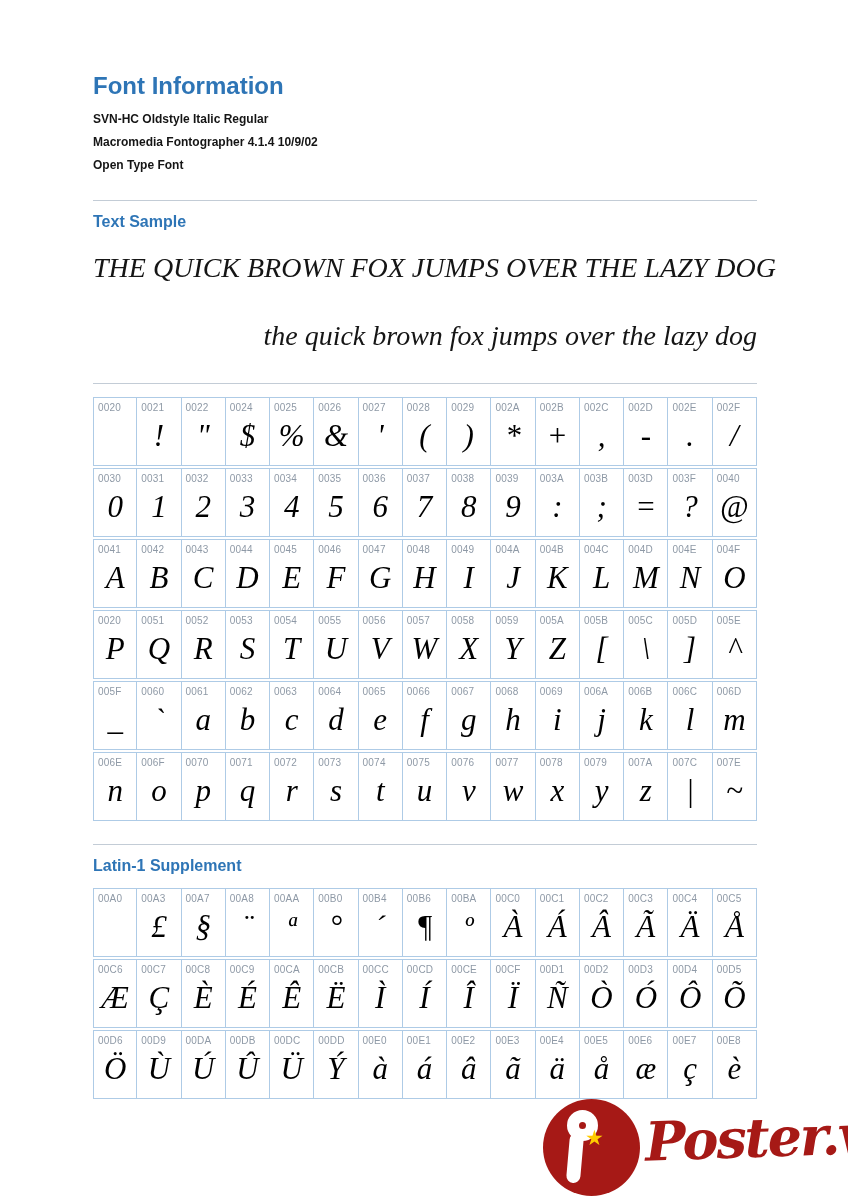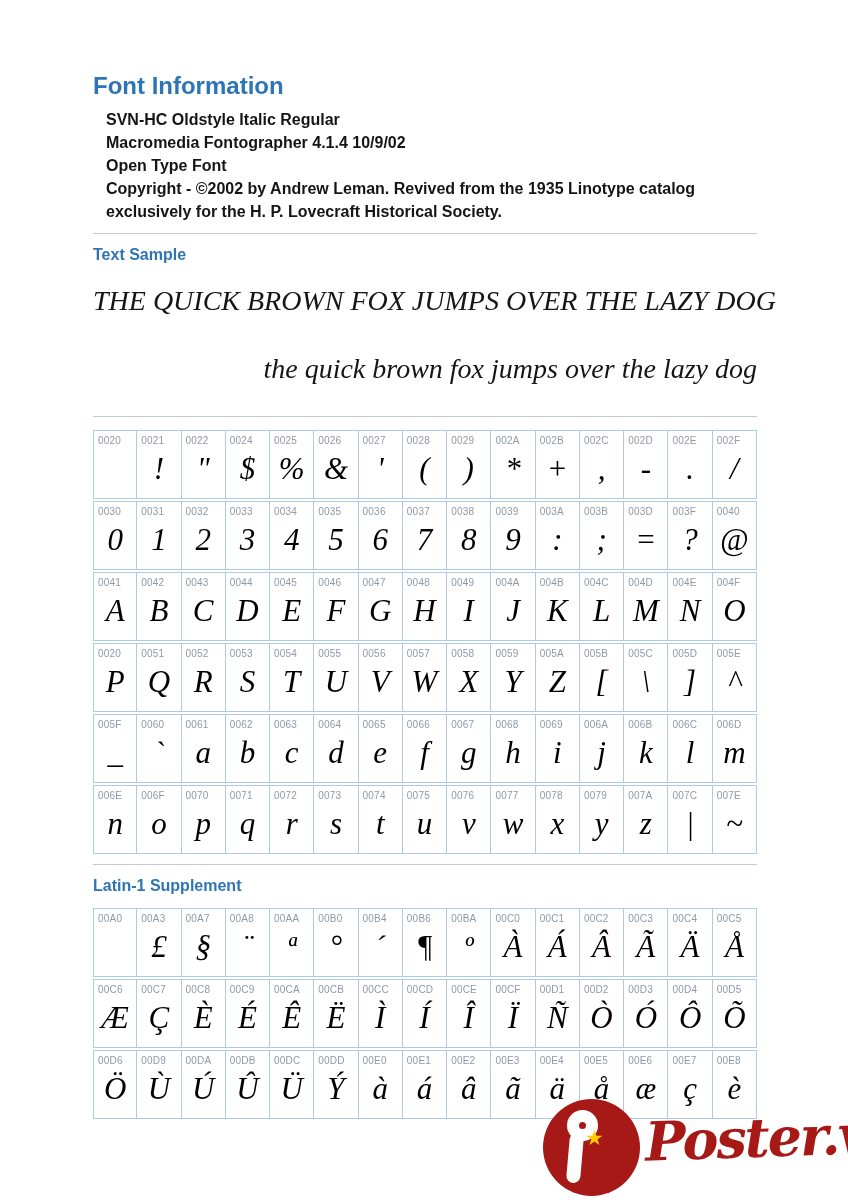--- a/index.html
+++ b/index.html
@@ -26,27 +26,26 @@
     padding:73px 91px 0 93px;
   }
   h1{
     font-size:24px;line-height:26px;
     color:var(--accent);
     margin:0 0 9px 0;
     font-weight:bold;
   }
   .info-line{
     font-weight:bold;
-    font-size:16px;
+    font-size:12px;
     line-height:23px;
-    margin-left:13px;
   }
   .section{
     border-top:1px solid var(--divider);
-    margin-top:10px;
+    margin-top:23px;
   }
   h2{
     font-size:16px;
     color:var(--accent);
     font-weight:bold;
     margin:11px 0 0 0;
     line-height:19px;
   }
   .sample{
     font-family:"Liberation Serif", serif;
@@ -137,21 +136,20 @@
 <body>
 
 <div class="page">
 
   <h1>Font Information</h1>
 
   <div class="info">
     <div class="info-line">SVN-HC Oldstyle Italic Regular</div>
     <div class="info-line">Macromedia Fontographer 4.1.4 10/9/02</div>
     <div class="info-line">Open Type Font</div>
-    <div class="info-line">Copyright - ©2002 by Andrew Leman. Revived from the 1935 Linotype catalog exclusively for the H. P. Lovecraft Historical Society.</div>
   </div>
 
   <div class="section">
     <h2>Text Sample</h2>
     <div class="sample sample-upper">THE QUICK BROWN FOX JUMPS OVER THE LAZY DOG</div>
     <div class="sample sample-lower">the quick brown fox jumps over the lazy dog</div>
   </div>
 
   <div class="section">
     <div class="char-grid">

